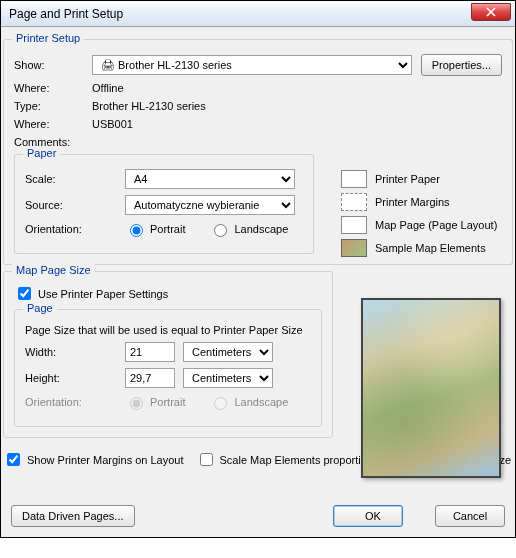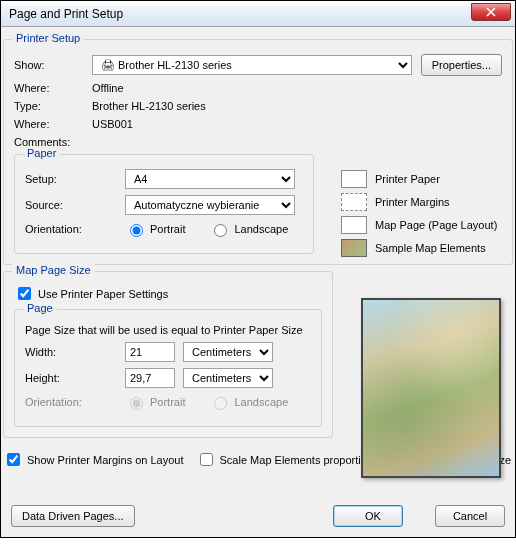--- a/index.html
+++ b/index.html
@@ -73,21 +73,21 @@
         <span class="label">Where:</span>
         <span class="value">USB001</span>
       </div>
       <div class="row">
         <span class="label">Comments:</span>
       </div>
 
       <div class="groupbox" style="width:300px;">
         <div class="legend">Paper</div>
         <div class="row">
-          <span class="label" style="width:100px;">Setup:</span>
+          <span class="label" style="width:100px;">Scale:</span>
           <select class="mid"><option>A4</option></select>
         </div>
         <div class="row">
           <span class="label" style="width:100px;">Source:</span>
           <select class="mid"><option>Automatyczne wybieranie</option></select>
         </div>
         <div class="row">
           <span class="label" style="width:100px;">Orientation:</span>
           <div class="radio-group">
             <label>

